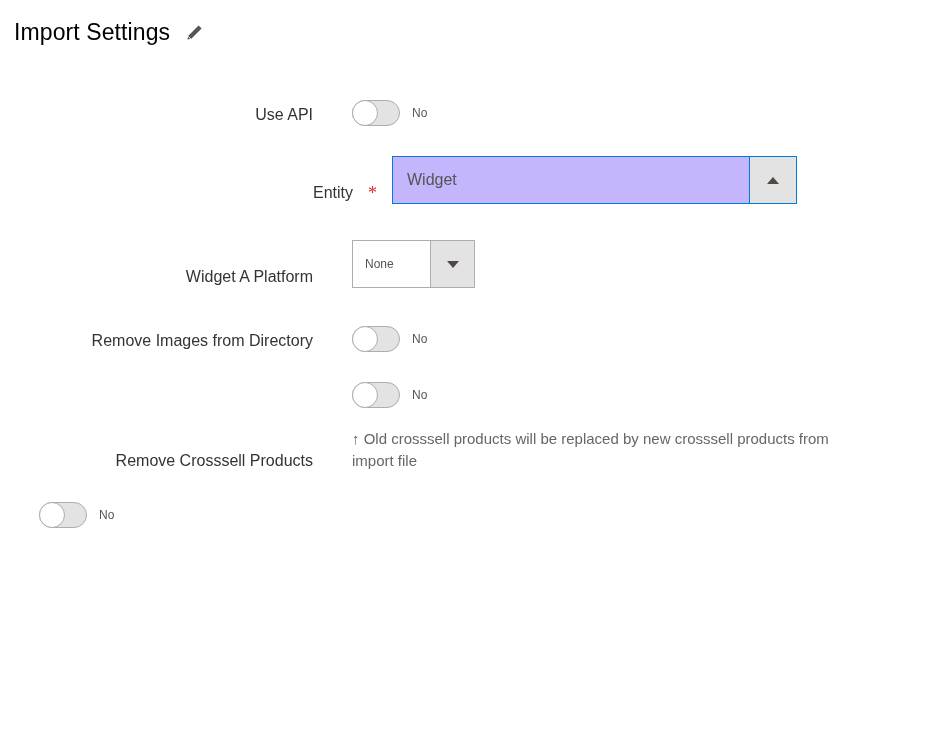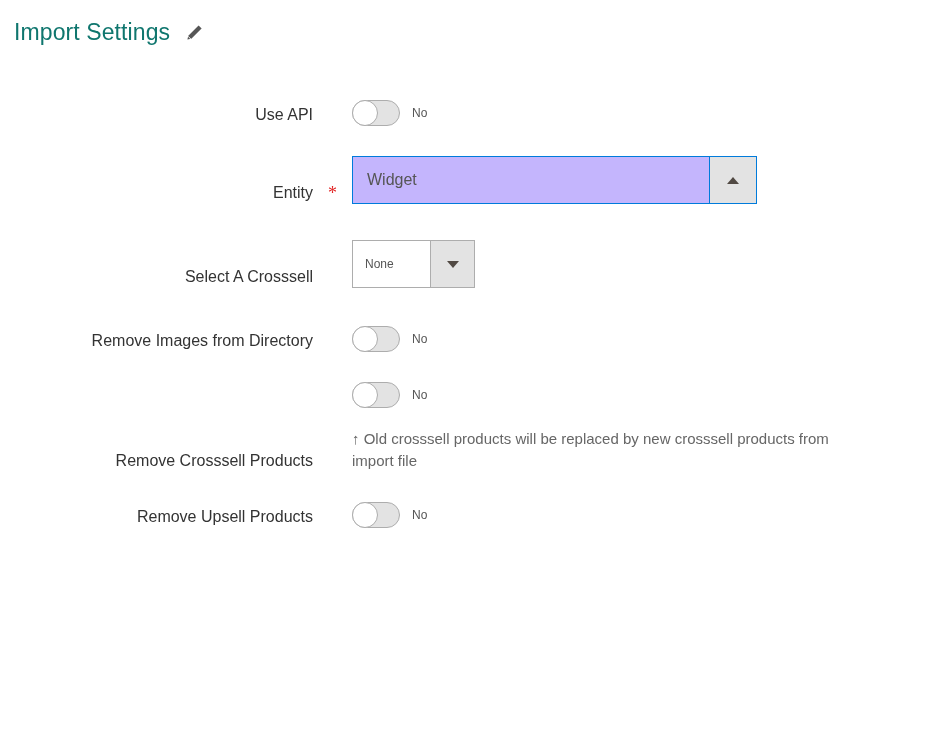--- a/index.html
+++ b/index.html
@@ -23,21 +23,21 @@
     left: 14px;
     top: 14px;
     display: flex;
     align-items: center;
     gap: 14px;
     height: 36px;
   }
   .page-title {
     font-size: 23px;
     font-weight: 400;
-    color: #0f766e;
+    color: #000000;
     letter-spacing: 0.1px;
     white-space: nowrap;
   }
   .edit-pencil {
     display: block;
     width: 20px;
     height: 20px;
     margin-top: 2px;
     cursor: pointer;
   }
@@ -229,34 +229,34 @@
       <div class="switch-wrap">
         <div class="switch">
           <span class="knob"></span>
         </div>
         <span class="switch-value">No</span>
       </div>
     </div>
   </div>
 
   <div class="field-row" style="margin-bottom:36px;">
-    <div class="field-label-cell" style="padding-top:13px;">Entity</div>
+    <div class="field-label-cell" style="padding-top:13px;margin-left:40px;">Entity</div>
     <div class="req-star" style="padding-top:16px;">*</div>
     <div class="field-control-cell">
       <div class="combo">
         <input class="combo-input" type="text" value="Widget" style="">
         <div class="combo-btn">
           <span class="caret-up"></span>
         </div>
       </div>
     </div>
   </div>
 
   <div class="field-row" style="margin-bottom:38px;">
-    <div class="field-label-cell" style="padding-top:13px;">Select A Crosssell</div>
+    <div class="field-label-cell" style="padding-top:13px;">Widget A Platform</div>
     <div class="req-spacer"></div>
     <div class="field-control-cell">
       <div class="select-box">
         <div class="select-text">None</div>
         <div class="select-btn">
           <span class="caret-down"></span>
         </div>
       </div>
     </div>
   </div>
@@ -282,21 +282,20 @@
         <div class="switch">
           <span class="knob"></span>
         </div>
         <span class="switch-value">No</span>
       </div>
       <div class="field-note">↑ Old crosssell products will be replaced by new crosssell products from import file</div>
     </div>
   </div>
 
   <div class="field-row">
-    <div class="field-label-cell" style="padding-top:2px;">Remove Upsell Products</div>
     <div class="req-spacer"></div>
     <div class="field-control-cell">
       <div class="switch-wrap">
         <div class="switch">
           <span class="knob"></span>
         </div>
         <span class="switch-value">No</span>
       </div>
     </div>
   </div>

